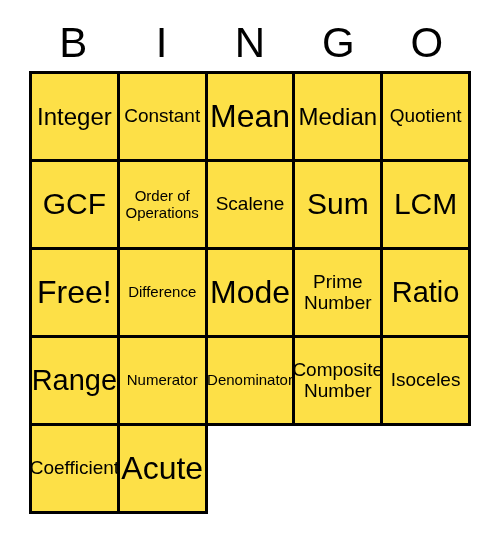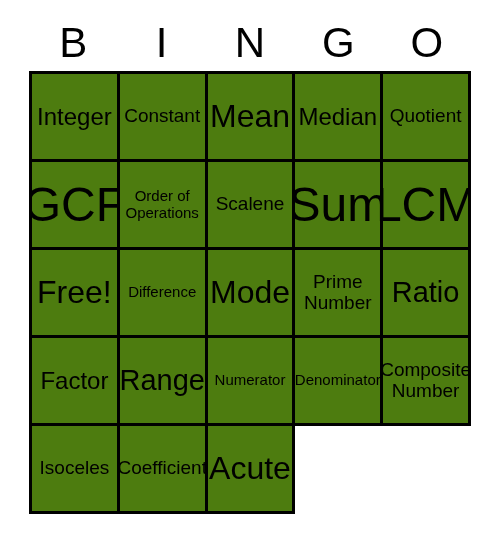--- a/index.html
+++ b/index.html
@@ -61,31 +61,31 @@
   .cell {
     box-sizing: border-box;
     border-right: 3px solid #000;
     border-bottom: 3px solid #000;
     display: flex;
     align-items: center;
     justify-content: center;
     text-align: center;
     padding: 1px 2px;
     overflow: hidden;
-    background: #4d7c0f;
+    background: #fde047;
   }
   .cell-text {
     display: block;
     line-height: 1.08;
     white-space: pre-line;
     color: #000000;
   }
 
   
-  .sz-xxl .cell-text { font-size: 48px; }
+  .sz-xxl .cell-text { font-size: 30px; }
   .sz-xl  .cell-text { font-size: 32px; }
   .sz-lg  .cell-text { font-size: 29px; }
   .sz-md  .cell-text { font-size: 24px; }
   .sz-sm  .cell-text { font-size: 19px; }
   .sz-xs  .cell-text { font-size: 15px; }
 </style>
 </head>
 <body>
 
 <div id="bingo-card">
@@ -139,23 +139,20 @@
       <div class="cell sz-xl">
         <span class="cell-text">Mode</span>
       </div>
       <div class="cell sz-sm">
         <span class="cell-text">Prime
 Number</span>
       </div>
       <div class="cell sz-lg">
         <span class="cell-text">Ratio</span>
       </div>
-      <div class="cell sz-md">
-        <span class="cell-text">Factor</span>
-      </div>
       <div class="cell sz-lg">
         <span class="cell-text">Range</span>
       </div>
       <div class="cell sz-xs">
         <span class="cell-text">Numerator</span>
       </div>
       <div class="cell sz-xs">
         <span class="cell-text">Denominator</span>
       </div>
       <div class="cell sz-sm">

